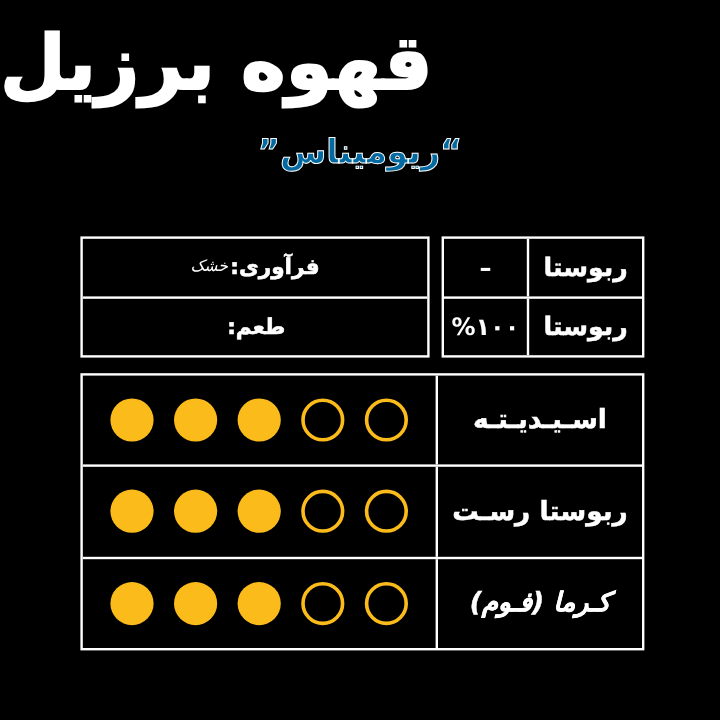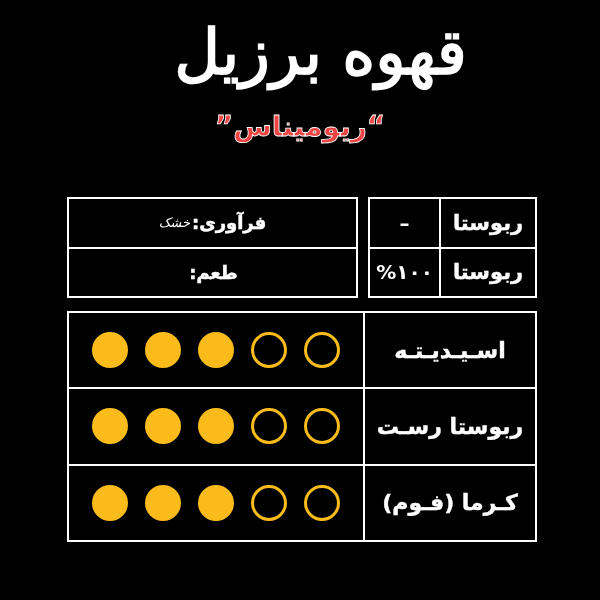--- a/index.html
+++ b/index.html
@@ -2,25 +2,25 @@
 <html lang="fa" dir="rtl" style="--gold: #FBBC1B;"><head>
 <meta charset="utf-8">
 <style>
   html,body{margin:0;padding:0;background:#000;}
   body{width:600px;height:600px;overflow:hidden;
        font-family:"DejaVu Sans",sans-serif;color:#fff;}
   .canvas{position:relative;width:600px;height:600px;background:#000;direction:rtl;}
 
   
   .title{position:absolute;top:2px;left:0;right:0;margin:0;
-         text-align:center;font-size:63px;font-weight:normal;line-height:102px;
-         color:#fff;-webkit-text-stroke:1.7px #fff;letter-spacing:0;padding-left:41px;}
+         text-align:left;font-size:63px;font-weight:bold;line-height:102px;
+         color:#fff;-webkit-text-stroke:1.7px #fff;letter-spacing:0;}
   .subtitle{position:absolute;top:104px;left:0;right:0;
             text-align:center;font-size:28px;font-weight:bold;line-height:46px;
-            color:#ef4444;-webkit-text-stroke:.8px #fff;}
+            color:#0369a1;-webkit-text-stroke:.8px #fff;}
 
   
   .info-section{position:absolute;top:197px;left:67px;width:470px;height:101px;
                 display:flex;gap:10px;box-sizing:border-box;}
   .spec-table{flex:0 0 169px;border:2.5px solid #fff;box-sizing:border-box;
               display:flex;flex-direction:column;}
   .spec-row{flex:1;display:flex;border-bottom:2.5px solid #fff;}
   .spec-row:last-child{border-bottom:none;}
   .spec-label{flex:0 0 94px;display:flex;align-items:center;justify-content:center;
               border-left:2.5px solid #fff;font-size:21px;font-weight:bold;
@@ -35,21 +35,21 @@
               border-bottom:2.5px solid #fff;padding:0 6px;white-space:nowrap;}
   .detail-row:last-child{border-bottom:none;}
   .detail-label{font-size:18px;font-weight:bold;-webkit-text-stroke:.5px #fff;margin-left:2px;}
   .detail-value{font-size:13px;font-weight:normal;font-style:italic;}
 
   
   .ratings{position:absolute;top:311px;left:67px;width:470px;height:231px;
            border:2.5px solid #fff;box-sizing:border-box;
            display:flex;flex-direction:column;}
   .rating-row{flex:1;display:flex;border-bottom:2.5px solid #fff;}
-  .rating-row:last-child{border-bottom:none;}
+  .rating-row:last-child{border-bottom:none;font-style:italic;}
   .rating-label{flex:0 0 170px;display:flex;align-items:center;justify-content:center;
                 border-left:2.5px solid #fff;font-size:22px;font-weight:bold;
                 -webkit-text-stroke:.4px #fff;white-space:nowrap;}
   .dots{flex:1;direction:ltr;display:flex;align-items:center;justify-content:center;gap:17px;}
   .dot{width:36px;height:36px;border-radius:50%;box-sizing:border-box;
        border:3px solid var(--gold,#FBBC1B);}
   .dot.filled{background:var(--gold,#FBBC1B);border:none;}
 </style>
 </head>
 <body>

